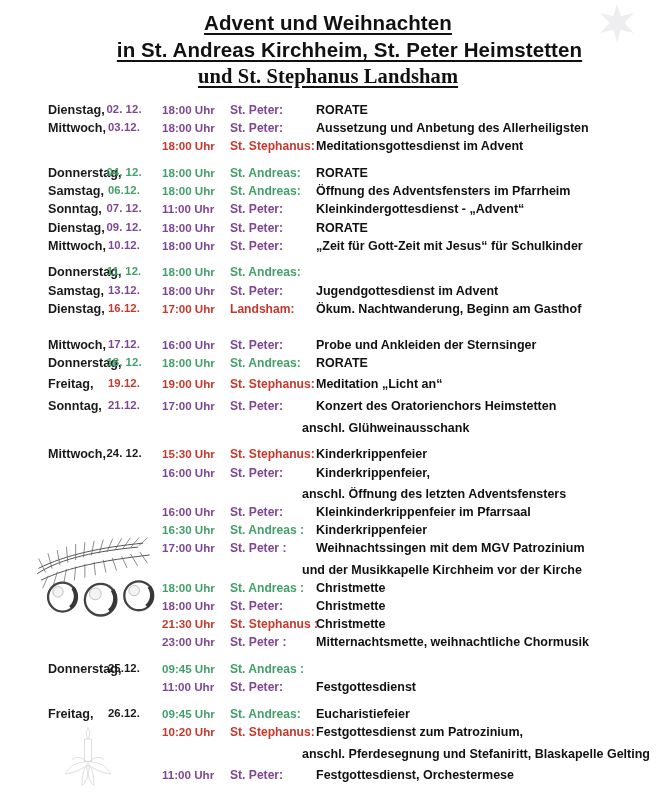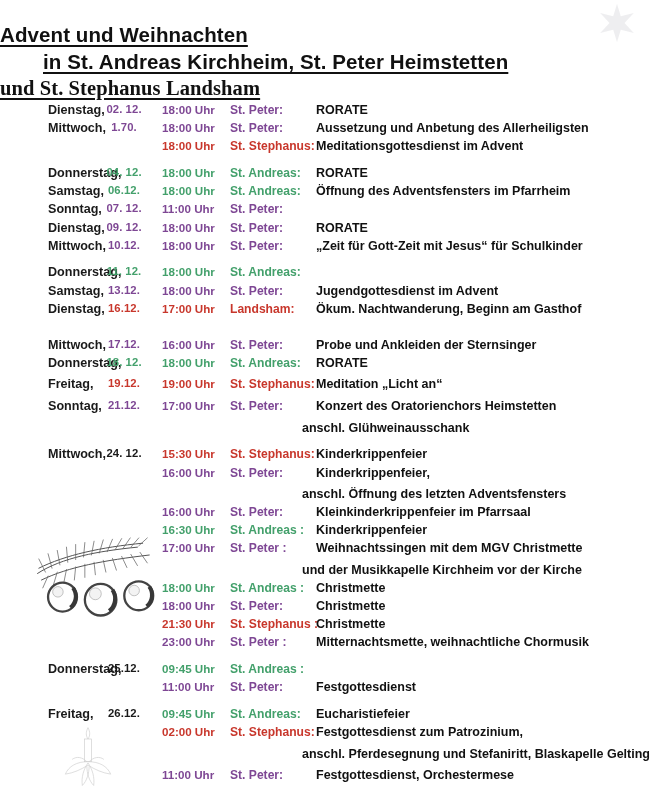--- a/index.html
+++ b/index.html
@@ -13,21 +13,22 @@
     height: 800px;
     position: relative;
     overflow: hidden;
     font-family: "Liberation Sans", "DejaVu Sans", sans-serif;
     color: #1a1a1a;
     -webkit-font-smoothing: antialiased;
   }
 
   
   .poster-header {
-    padding-top: 21px;
+    padding-top: 9px;
+    text-align: center;
   }
   .poster-header .title-line {
     display: inline-block;
     font-weight: bold;
     font-size: 20.5px;
     letter-spacing: 0.1px;
     line-height: 1.32;
     text-decoration: underline;
     text-underline-offset: 3px;
     text-decoration-thickness: 1.6px;
@@ -234,21 +235,21 @@
 <main class="schedule" id="schedule">
     <div class="ev-row tight">
       <span class="c-day">Dienstag,</span>
       <span class="c-date col-peter">02. 12.</span>
       <span class="c-time col-peter">18:00 Uhr</span>
       <span class="c-loc col-peter">St. Peter:</span>
       <span class="c-desc">RORATE</span>
     </div>
     <div class="ev-row tight">
       <span class="c-day">Mittwoch,</span>
-      <span class="c-date col-peter">1.70.</span>
+      <span class="c-date col-peter">03.12.</span>
       <span class="c-time col-peter">18:00 Uhr</span>
       <span class="c-loc col-peter">St. Peter:</span>
       <span class="c-desc">Aussetzung und Anbetung des Allerheiligsten</span>
     </div>
     <div class="ev-row tight">
       <span class="c-day"></span>
       <span class="c-date col-black"></span>
       <span class="c-time col-stephanus">18:00 Uhr</span>
       <span class="c-loc col-stephanus">St. Stephanus:</span>
       <span class="c-desc">Meditationsgottesdienst im Advent</span>
@@ -265,20 +266,21 @@
       <span class="c-date col-andreas">06.12.</span>
       <span class="c-time col-andreas">18:00 Uhr</span>
       <span class="c-loc col-andreas">St. Andreas:</span>
       <span class="c-desc">Öffnung des Adventsfensters im Pfarrheim</span>
     </div>
     <div class="ev-row tight">
       <span class="c-day">Sonntag,</span>
       <span class="c-date col-peter">07. 12.</span>
       <span class="c-time col-peter">11:00 Uhr</span>
       <span class="c-loc col-peter">St. Peter:</span>
+      <span class="c-desc">Kleinkindergottesdienst - „Advent“</span>
     </div>
     <div class="ev-row tight">
       <span class="c-day">Dienstag,</span>
       <span class="c-date col-peter">09. 12.</span>
       <span class="c-time col-peter">18:00 Uhr</span>
       <span class="c-loc col-peter">St. Peter:</span>
       <span class="c-desc">RORATE</span>
     </div>
     <div class="ev-row tight">
       <span class="c-day">Mittwoch,</span>
@@ -372,21 +374,21 @@
       <span class="c-date col-black"></span>
       <span class="c-time col-andreas">16:30 Uhr</span>
       <span class="c-loc col-andreas">St. Andreas :</span>
       <span class="c-desc">Kinderkrippenfeier</span>
     </div>
     <div class="ev-row tight">
       <span class="c-day"></span>
       <span class="c-date col-black"></span>
       <span class="c-time col-peter">17:00 Uhr</span>
       <span class="c-loc col-peter">St. Peter :</span>
-      <span class="c-desc">Weihnachtssingen mit dem MGV Christmette</span>
+      <span class="c-desc">Weihnachtssingen mit dem MGV Patrozinium</span>
     </div>
     <div class="ev-cont">
       <span class="spacer"></span>
       <span class="cont-text">und der Musikkapelle Kirchheim vor der Kirche</span>
     </div>
     <div class="ev-row tight">
       <span class="c-day"></span>
       <span class="c-date col-black"></span>
       <span class="c-time col-andreas">18:00 Uhr</span>
       <span class="c-loc col-andreas">St. Andreas :</span>
@@ -429,21 +431,21 @@
     <div class="ev-row gap-before">
       <span class="c-day">Freitag,</span>
       <span class="c-date col-black">26.12.</span>
       <span class="c-time col-andreas">09:45 Uhr</span>
       <span class="c-loc col-andreas">St. Andreas:</span>
       <span class="c-desc">Eucharistiefeier</span>
     </div>
     <div class="ev-row tight">
       <span class="c-day"></span>
       <span class="c-date col-black"></span>
-      <span class="c-time col-stephanus">02:00 Uhr</span>
+      <span class="c-time col-stephanus">10:20 Uhr</span>
       <span class="c-loc col-stephanus">St. Stephanus:</span>
       <span class="c-desc">Festgottesdienst zum Patrozinium,</span>
     </div>
     <div class="ev-cont">
       <span class="spacer"></span>
       <span class="cont-text">anschl. Pferdesegnung und Stefaniritt, Blaskapelle Gelting</span>
     </div>
     <div class="ev-row gap-small">
       <span class="c-day"></span>
       <span class="c-date col-black"></span>

